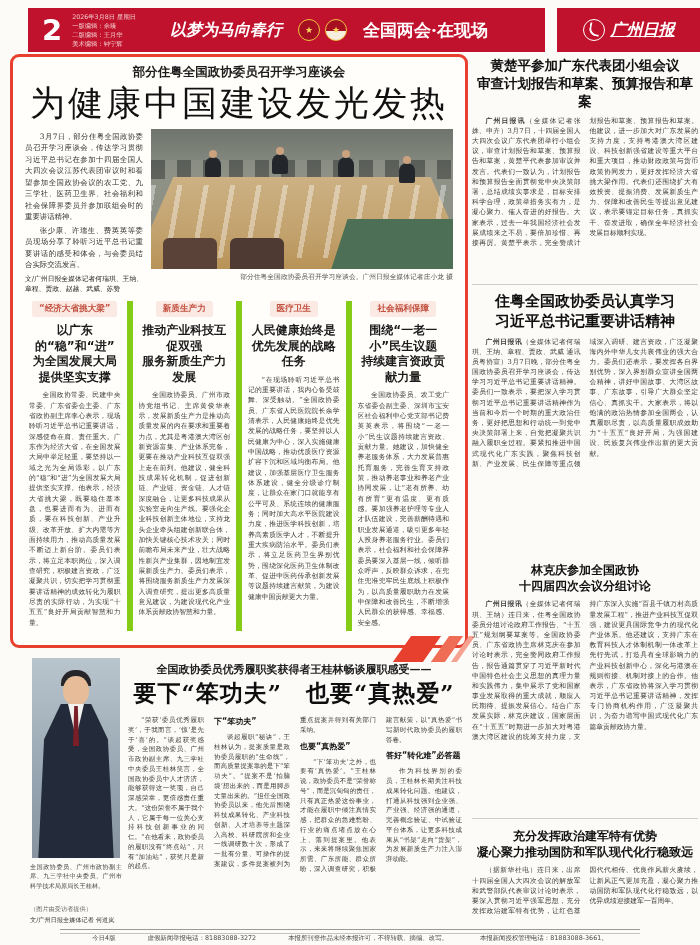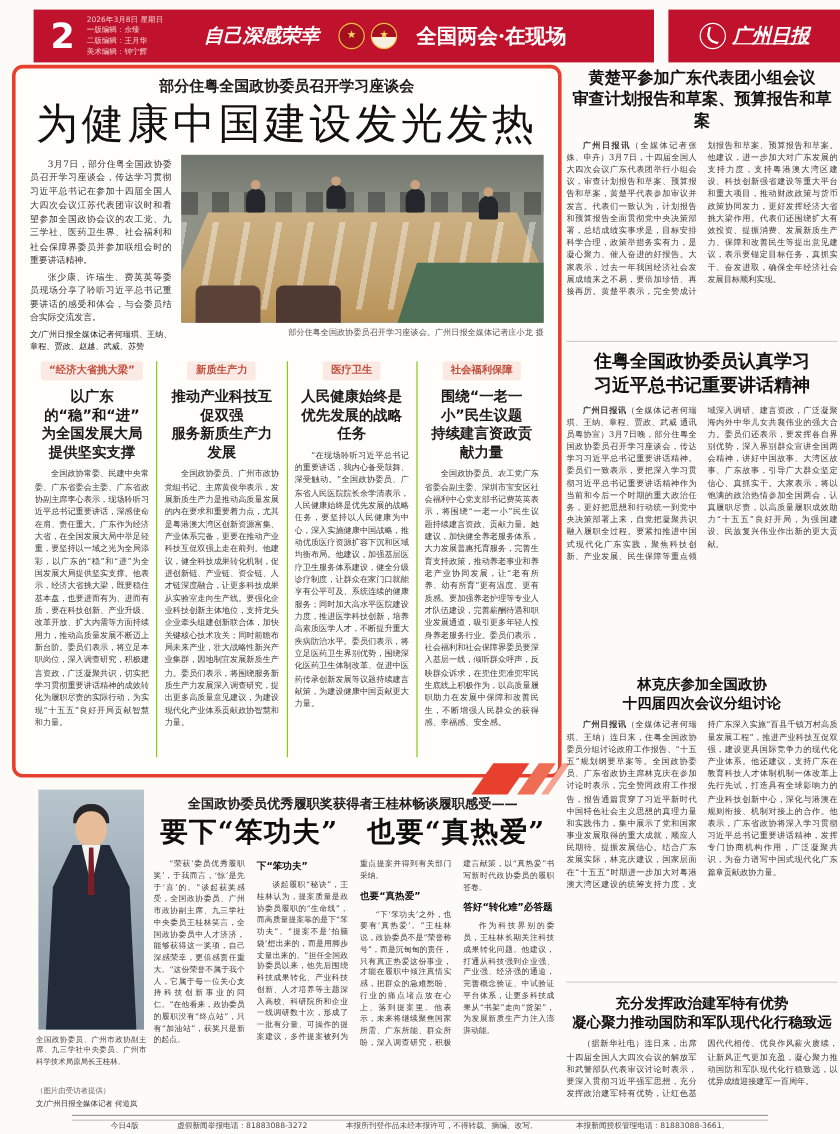--- a/index.html
+++ b/index.html
@@ -45,21 +45,21 @@
              opacity:.5;}
   .ph-green{position:absolute;right:-8%;bottom:-6%;width:46%;height:42%;background:#4c6f55;transform:skewX(-18deg);}
   .ph-chair1,.ph-chair2{position:absolute;bottom:-4%;width:18%;height:26%;background:#5a4238;border-radius:6px 6px 0 0;}
   .ph-chair1{left:4%;} .ph-chair2{left:26%;background:#4e3a33;}
   .ph-person{position:absolute;width:16px;height:20px;background:#23262b;border-radius:8px 8px 2px 2px;}
   .ph-person::before{content:"";position:absolute;left:4px;top:-7px;width:8px;height:8px;border-radius:50%;background:#caa27e;}
   .caption{left:138px;top:215px;width:302px;text-align:right;font-size:6.8px;color:#555;}
   
   .cols{left:10px;top:244px;width:432px;height:330px;display:flex;}
   .col{flex:1;padding:0 6px;overflow:hidden;display:flex;flex-direction:column;}
-  .col + .col{border-left:1px solid #84cc16;}
+  .col + .col{border-left:6px solid #84cc16;}
   .eyebrow{align-self:center;background:#fbe9e3;color:#c2503f;font-size:8.6px;font-weight:bold;
            padding:2px 7px;border-radius:2px;white-space:nowrap;}
   .colhead{text-align:center;font-size:12px;font-weight:bold;color:#1b1b1b;line-height:1.3;margin:6px 0 5px 0;}
   .colbody{font-size:6.8px;line-height:1.52;color:#3a3a3a;text-align:justify;overflow:hidden;flex:1;}
   .colbody p{margin:0;text-indent:2em;}
   
   .deco{left:402px;top:636px;width:66px;height:26px;overflow:visible;}
   .deco i{position:absolute;top:0;height:100%;transform:skewX(-35deg);display:block;}
   .deco .s1{left:0;width:30px;background:#e8402f;}
   .deco .s2{left:38px;width:14px;background:#ef6c55;}
@@ -102,21 +102,21 @@
 <div class="page">
 
   <div class="abs banner">
     <div class="pagenum">2</div>
     <div class="dateblock">
       <div>2026年3月8日 星期日</div>
       <div>一版编辑：佘臻</div>
       <div>二版编辑：王月华</div>
       <div>美术编辑：钟宁辉</div>
     </div>
-    <div class="slogan">自己深感荣幸</div>
+    <div class="slogan">以梦为马向春行</div>
     <div class="emblems">
       <span class="emb nat">★</span>
       <span class="emb cppcc">★</span>
     </div>
     <div class="sectitle">全国两会·在现场</div>
   </div>
   <div class="abs masthead">
     <span class="logo-circle"></span>
     <span class="masthead-name">广州日报</span>
   </div>

